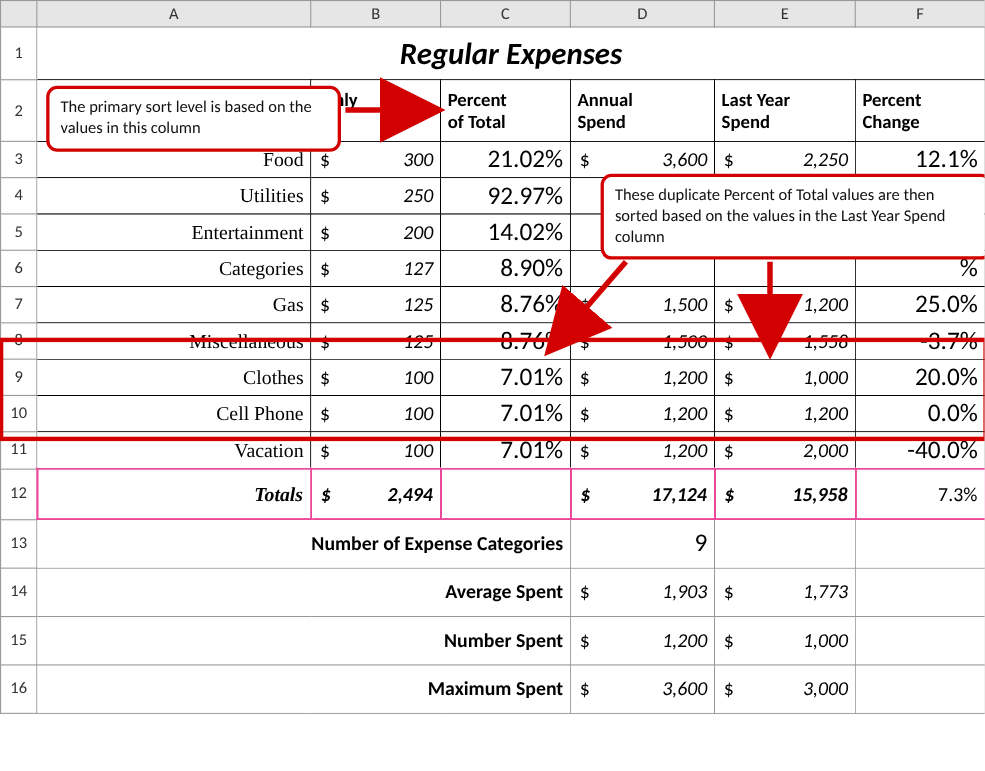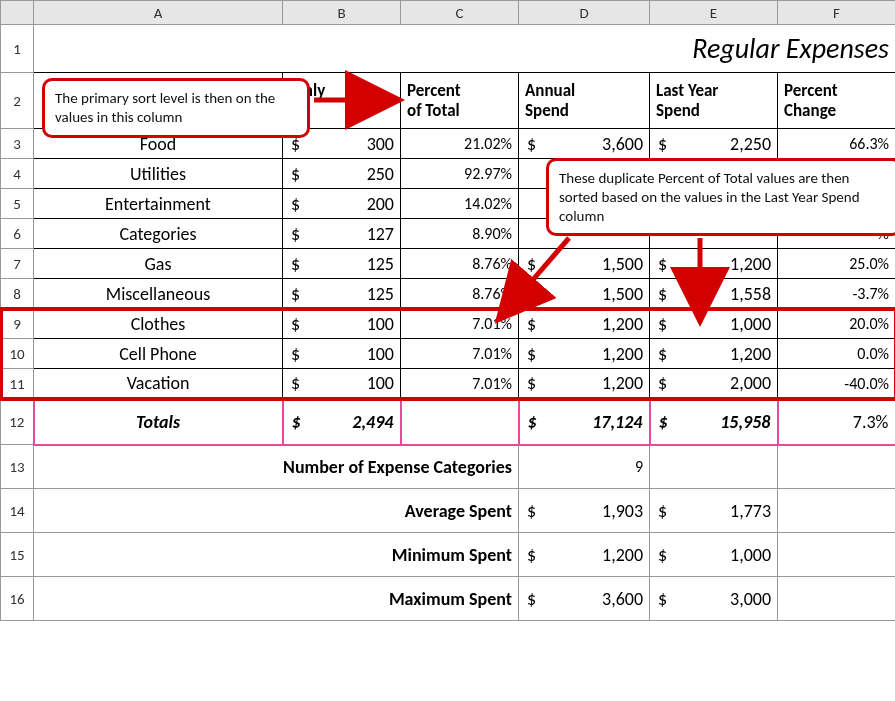--- a/index.html
+++ b/index.html
@@ -57,48 +57,48 @@
   tr.rt td.cell { height: 46px; }
   tr.rs td.cell { height: 44px; }
 
   td.cell {
     position: relative;
     padding: 2px 6px;
   }
 
   
   .title {
-    text-align: right;
+    text-align: center;
     font-style: italic;
-    font-weight: normal;
+    font-weight: bold;
     font-size: 28px;
     border: 1px solid #000;
   }
 
   
   .h2 {
     font-weight: bold;
     font-size: 17px;
     text-align: left;
     border: 1px solid #000;
     line-height: 1.15;
   }
   .h2 .hl { display:block; }
 
   
   .data td.cell { border: 1px solid #000; }
 
   
-  .cat { text-align: center; font-size: 18px; }
+  .cat { text-align: right; font-size: 18px; font-family: Liberation Serif, serif; }
 
   
   .curwrap { display:flex; justify-content:space-between; font-size:18px; }
   .curwrap .sym { padding-left:2px; }
-  .curwrap .num { text-align:right; }
-  .pct { text-align:right; font-size:16px; }
+  .curwrap .num { text-align:right;font-style:italic; }
+  .pct { text-align:right; font-size:23px; }
 
   
   .tot td.cell { font-weight:bold; font-style:italic; border:2px solid #ec4899; font-size:18px; }
 
   
   .sumlabel {
     text-align: right;
     font-weight: bold;
     font-size: 18px;
     padding-right: 6px;
@@ -208,21 +208,21 @@
             <span class="sym">$</span>
             <span class="num">3,600</span>
           </div>
         </td>
         <td class="cell">
           <div class="curwrap">
             <span class="sym">$</span>
             <span class="num">2,250</span>
           </div>
         </td>
-        <td class="cell pct">66.3%</td>
+        <td class="cell pct">12.1%</td>
       </tr>
       <tr class="rn data">
         <td class="rowhdr">4</td>
         <td class="cell cat">Utilities</td>
         <td class="cell">
           <div class="curwrap">
             <span class="sym">$</span>
             <span class="num">250</span>
           </div>
         </td>
@@ -428,21 +428,21 @@
       <div class="curwrap">
             <span class="sym">$</span>
             <span class="num">1,773</span>
           </div>
     </td>
     <td class="cell"></td>
   </tr>
 
   <tr class="rs">
     <td class="rowhdr">15</td>
-    <td class="cell sumlabel" colspan="3">Minimum Spent</td>
+    <td class="cell sumlabel" colspan="3">Number Spent</td>
     <td class="cell sumval">
       <div class="curwrap">
             <span class="sym">$</span>
             <span class="num">1,200</span>
           </div>
     </td>
     <td class="cell sumval">
       <div class="curwrap">
             <span class="sym">$</span>
             <span class="num">1,000</span>
@@ -467,21 +467,21 @@
           </div>
     </td>
     <td class="cell"></td>
   </tr>
 
 </tbody>
   </table>
 
 <div class="redbox" id="redbox" style="left: -1.5px; top: 306.5px; width: 899px; height: 94px;"></div>
 
-<div class="callout" id="co1" style="left:42px; top:78px; width:268px;">The primary sort level is then on the values in this column</div>
+<div class="callout" id="co1" style="left:42px; top:78px; width:268px;">The primary sort level is based on the values in this column</div>
 <div class="callout" id="co2" style="left:546px; top:158px; width:356px;">These duplicate Percent of Total values are then sorted based on the values in the Last Year Spend column</div>
 
 <svg class="arrows">
   <defs>
     <marker id="ah" markerWidth="14" markerHeight="14" refX="11" refY="6" orient="auto">
       <path d="M0,0 L12,6 L0,12 Z" fill="#d20000"></path>
     </marker>
   </defs>
 
   <line x1="314" y1="100" x2="400" y2="100" stroke="#d20000" stroke-width="5" marker-end="url(#ah)"></line>

